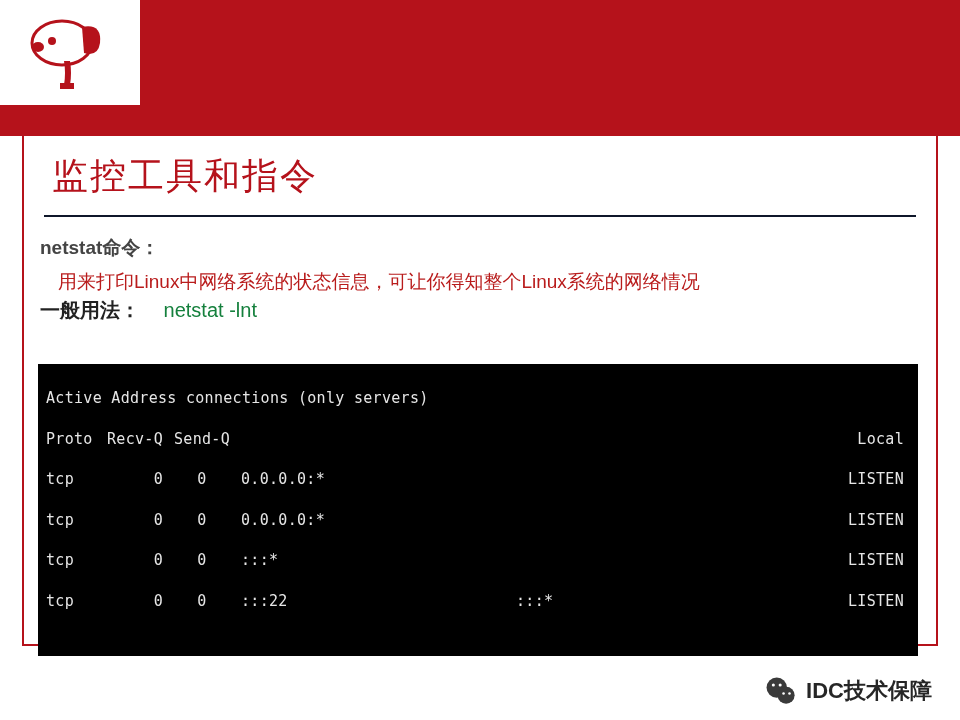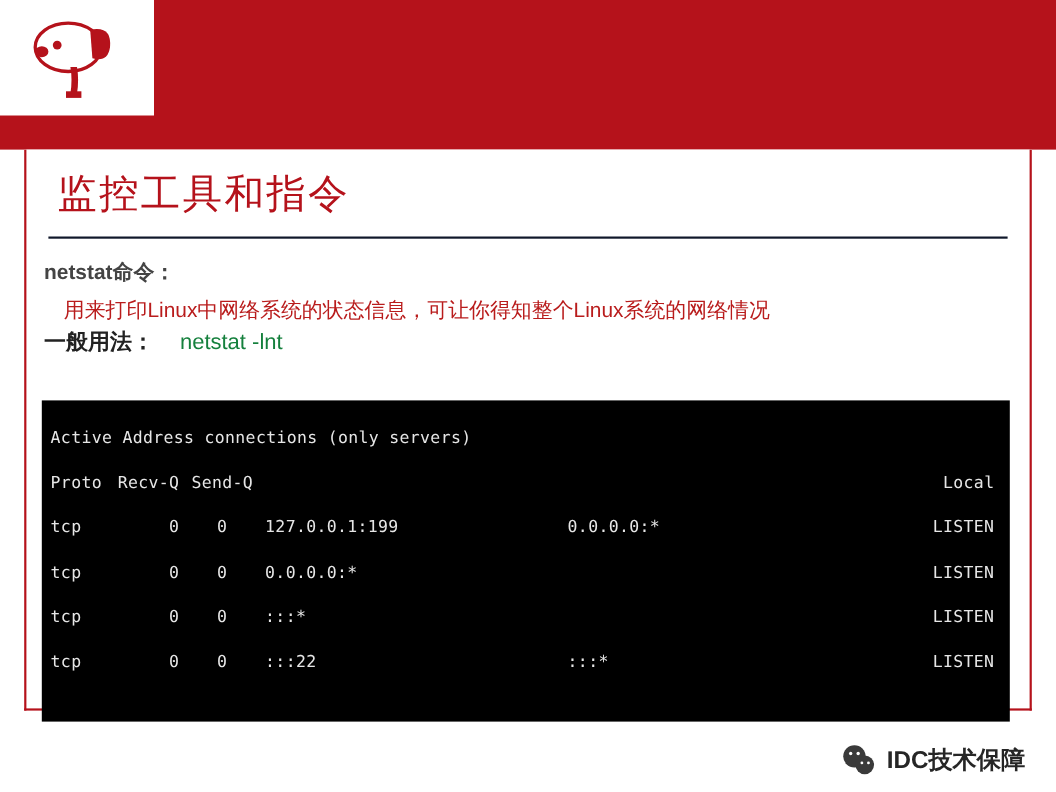--- a/index.html
+++ b/index.html
@@ -143,21 +143,21 @@
     <div class="cmd-line">netstat命令：</div>
     <div class="desc-line">用来打印Linux中网络系统的状态信息，可让你得知整个Linux系统的网络情况</div>
     <div class="usage-line">
       <span>一般用法：</span>
       <span class="usage-cmd">netstat  -lnt</span>
     </div>
 
     <div class="terminal">
 <div>Active Address connections (only servers)</div>
 <div class="term-row"><span class="c-proto">Proto</span><span class="c-recv">Recv-Q</span><span class="c-send">Send-Q</span><span class="c-state">Local</span></div>
-<div class="term-row"><span class="c-proto">tcp</span><span class="c-recv">0</span><span class="c-send">0</span><span class="c-local">127.0.0.1:199</span><span class="c-foreign">0.0.0.0:*</span><span class="c-state">LISTEN</span></div>
+<div class="term-row"><span class="c-proto">tcp</span><span class="c-recv">0</span><span class="c-send">0</span><span class="c-foreign">0.0.0.0:*</span><span class="c-state">LISTEN</span></div>
 <div class="term-row"><span class="c-proto">tcp</span><span class="c-recv">0</span><span class="c-send">0</span><span class="c-foreign">0.0.0.0:*</span><span class="c-state">LISTEN</span></div>
 <div class="term-row"><span class="c-proto">tcp</span><span class="c-recv">0</span><span class="c-send">0</span><span class="c-foreign">:::*</span><span class="c-state">LISTEN</span></div>
 <div class="term-row"><span class="c-proto">tcp</span><span class="c-recv">0</span><span class="c-send">0</span><span class="c-local">:::22</span><span class="c-foreign">:::*</span><span class="c-state">LISTEN</span></div>
     </div>
   </div>
 </div>
 
 <div class="footer">
   <svg class="footer-icon" viewBox="0 0 40 40">
     <circle cx="15" cy="16" r="12" fill="#3a3a3a"></circle>

